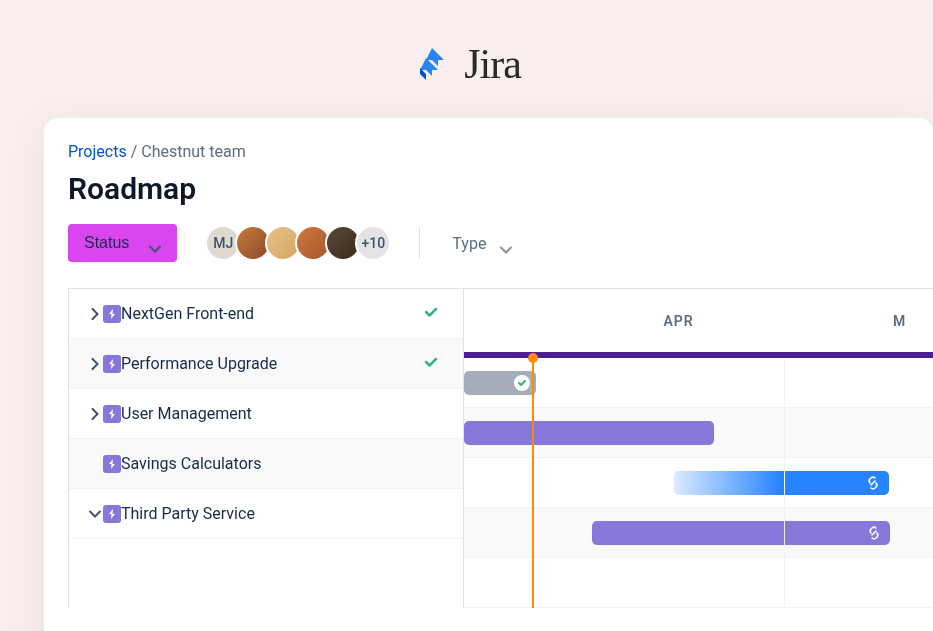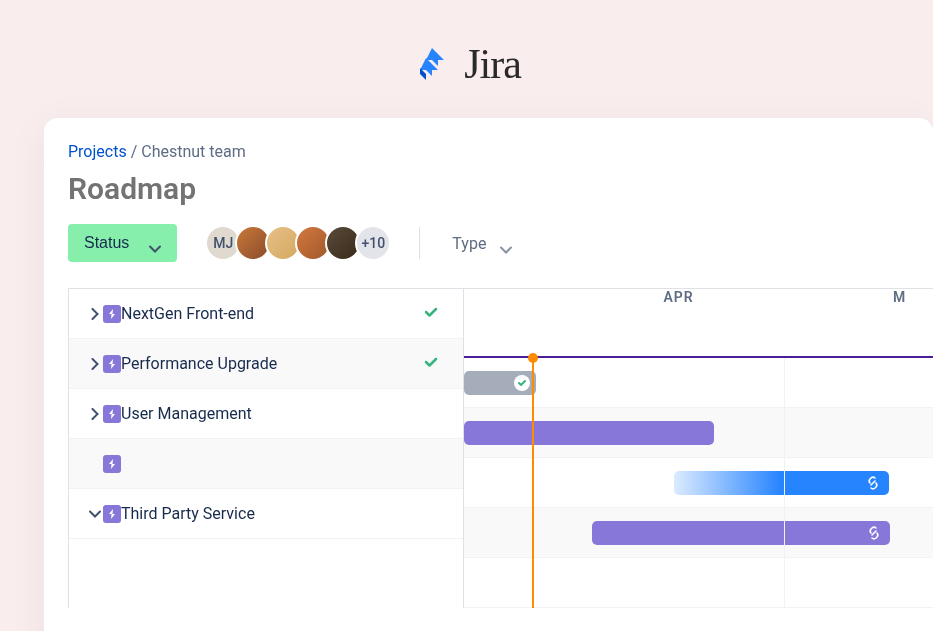--- a/index.html
+++ b/index.html
@@ -38,31 +38,31 @@
 }
 .breadcrumb {
   font-size: 16px;
   color: #5e6c84;
   margin-bottom: 10px;
 }
 .breadcrumb a { color: #0052cc; text-decoration: none; }
 .page-title {
   font-size: 30px;
   font-weight: 600;
-  color: #737373;
+  color: #0f172a;
   margin-bottom: 18px;
 }
 .toolbar {
   display: flex;
   align-items: center;
   gap: 28px;
   margin-bottom: 26px;
 }
 .status-filter {
-  background: #86efac;
+  background: #d946ef;
   border: none;
   border-radius: 4px;
   padding: 10px 16px;
   display: flex;
   align-items: center;
   gap: 20px;
   font-size: 16px;
   color: #172b4d;
   cursor: pointer;
 }
@@ -163,22 +163,22 @@
   flex-shrink: 0;
   margin-right: 6px;
 }
 .timeline-col {
   flex: 1;
   position: relative;
 }
 .timeline-header {
   display: flex;
   height: 69px;
-  border-bottom: 2px solid #4c1d95;
-  align-items: flex-start;
+  border-bottom: 6px solid #4c1d95;
+  align-items: center;
 }
 .month-label {
   flex: 1;
   text-align: center;
   font-size: 14px;
   font-weight: 600;
   color: #5e6c84;
   letter-spacing: 1px;
 }
 .timeline-body {
@@ -345,20 +345,21 @@
             </span>
             <span class="epic-name">User Management</span>
           </div>
           <div class="epic-row alt">
             <span class="expand-chevron none"></span>
             <span class="epic-icon">
               <svg width="10" height="10" viewBox="0 0 10 10">
                 <path d="M6 0 L2 5 L4.5 5 L4 10 L8 5 L5.5 5 Z" fill="#fff"></path>
               </svg>
             </span>
+            <span class="epic-name">Savings Calculators</span>
           </div>
           <div class="epic-row">
             <span class="expand-chevron">
               <svg width="12" height="8" viewBox="0 0 12 8">
                 <path d="M1 1.5 L6 6.5 L11 1.5" stroke="#42526e" stroke-width="2" fill="none" stroke-linecap="round"></path>
               </svg>
             </span>
             <span class="epic-icon">
               <svg width="10" height="10" viewBox="0 0 10 10">
                 <path d="M6 0 L2 5 L4.5 5 L4 10 L8 5 L5.5 5 Z" fill="#fff"></path>

